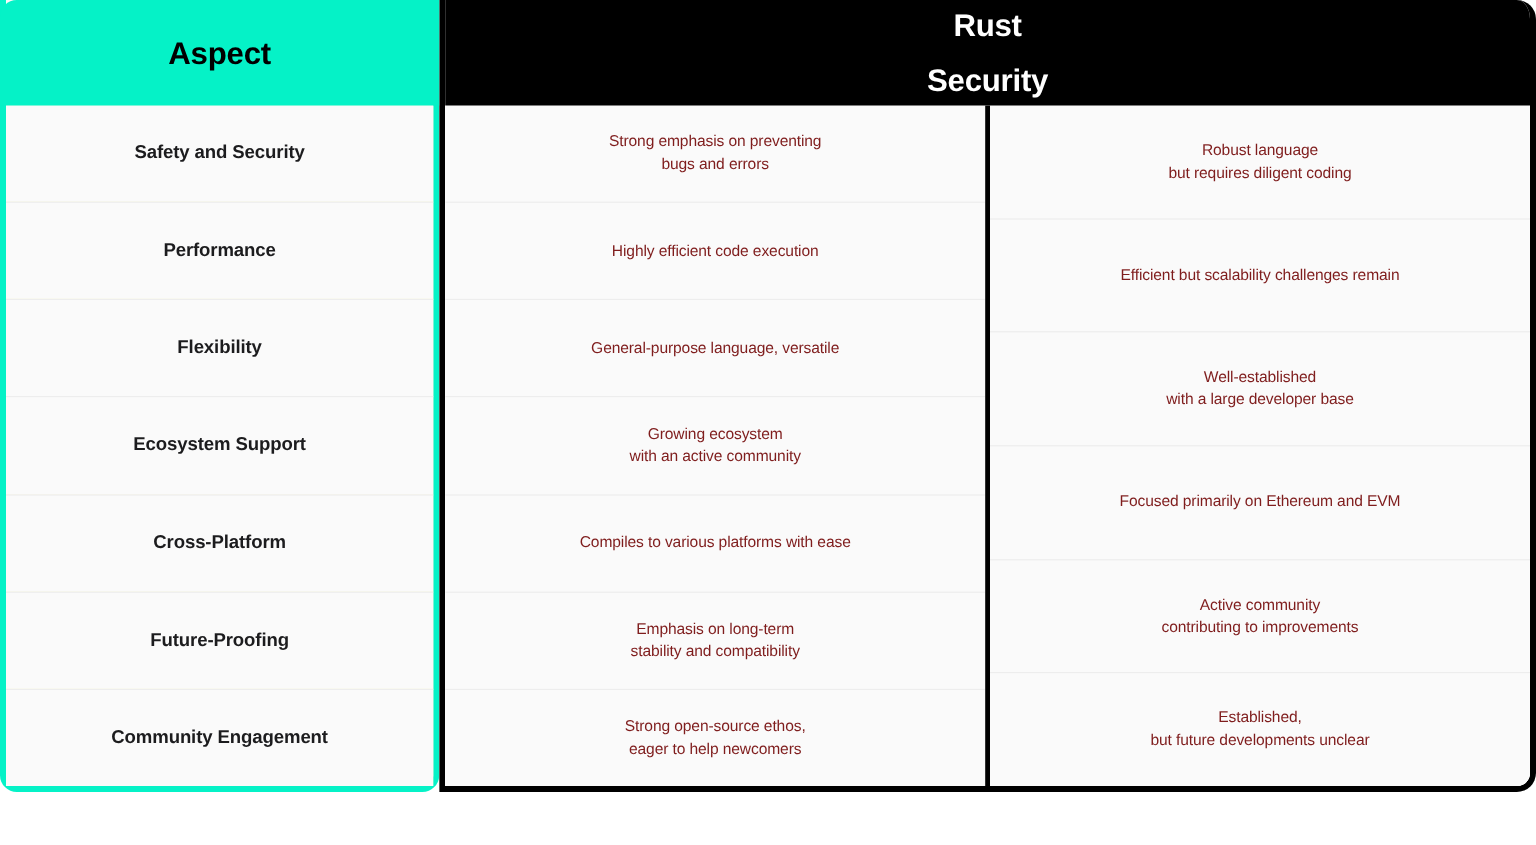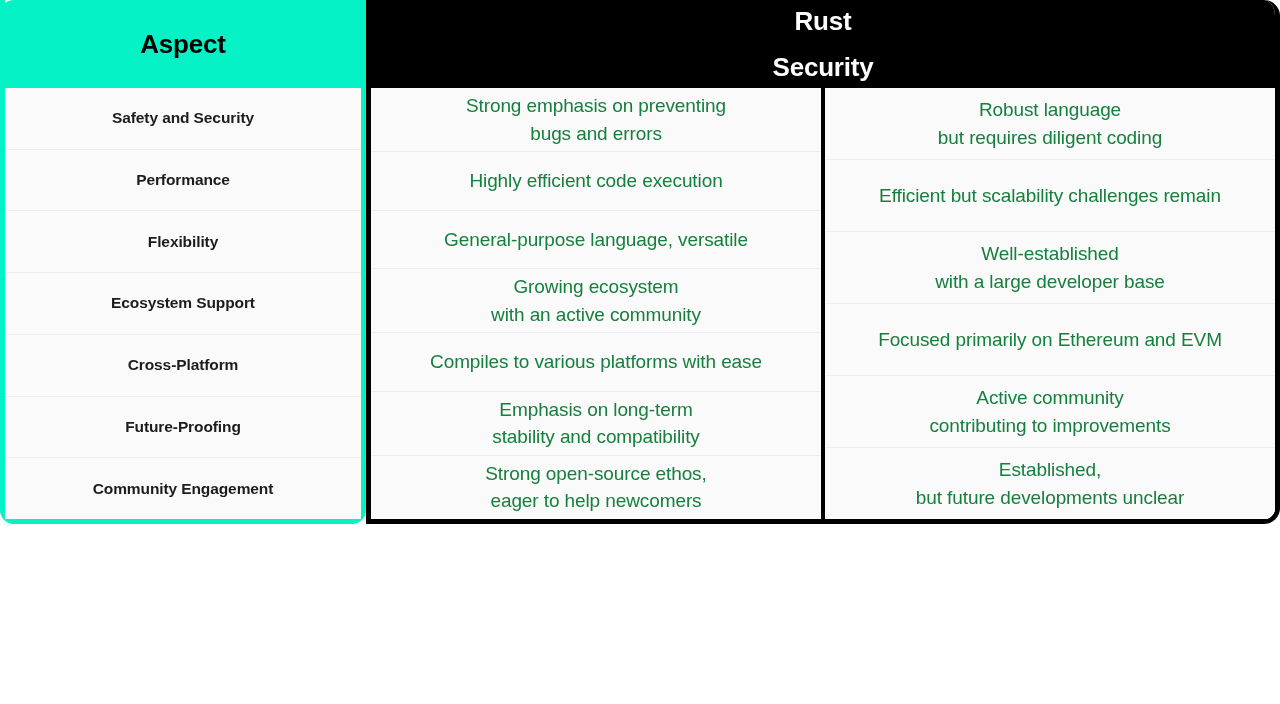--- a/index.html
+++ b/index.html
@@ -9,21 +9,21 @@
     width: 1280px;
     height: 704px;
     overflow: hidden;
     background: #ffffff;
     font-family: "Liberation Sans", sans-serif;
   }
 
   .table-wrap {
     position: relative;
     width: 1280px;
-    height: 524px;
+    height: 660px;
     display: flex;
     flex-direction: row;
     align-items: stretch;
     background: #ffffff;
   }
 
   
 
   .col {
     display: flex;
@@ -155,23 +155,23 @@
 
   .cell-aspect-text {
     font-size: 15.5px;
     font-weight: 700;
     color: #1c1c1e;
     letter-spacing: -0.1px;
     line-height: 1.3;
   }
 
   .cell-body-text {
-    font-size: 19px;
+    font-size: 13px;
     font-weight: 400;
-    color: #15803d;
+    color: #7f1d1d;
     line-height: 1.45;
     white-space: pre-line;
     letter-spacing: -0.1px;
   }
 </style>
 </head>
 <body>
 
 <div class="table-wrap">
 

